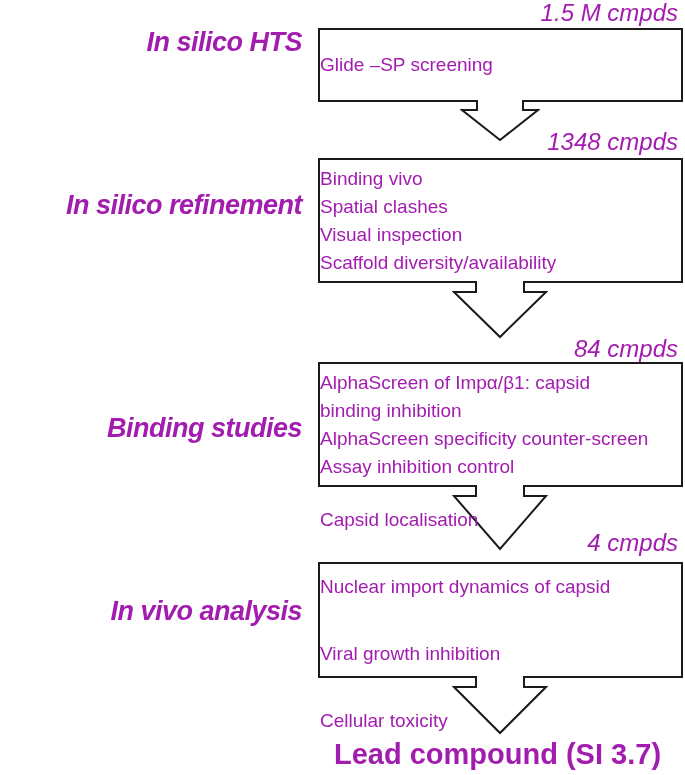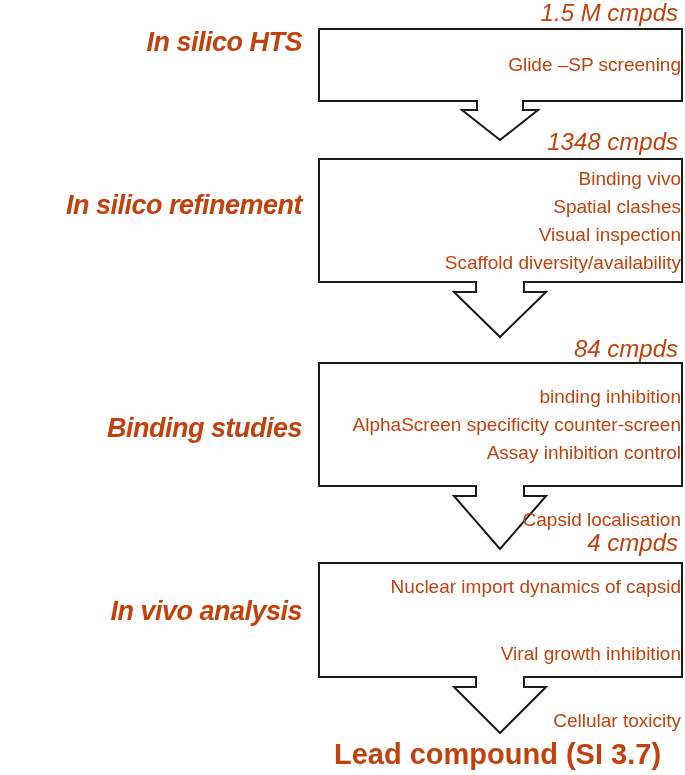--- a/index.html
+++ b/index.html
@@ -5,21 +5,21 @@
   html, body {
     margin: 0;
     padding: 0;
     background: #ffffff;
   }
   .canvas {
     position: relative;
     width: 685px;
     height: 775px;
     background: #ffffff;
-    color: #c2410c;
+    color: #a21caf;
     font-family: "Liberation Sans", sans-serif;
     overflow: hidden;
   }
   .stage-label {
     position: absolute;
     right: 383px;
     font-weight: bold;
     font-style: italic;
     font-size: 27px;
     line-height: 30px;
@@ -36,21 +36,21 @@
   }
   .box {
     position: absolute;
     left: 318px;
     width: 365px;
     box-sizing: border-box;
     border: 2px solid #1a1a1a;
     background: #ffffff;
     display: flex;
     flex-direction: column;
-    align-items: flex-end;
+    align-items: flex-start;
     justify-content: center;
     text-align: center;
     font-size: 19px;
   }
   .box .line {
     line-height: 28px;
     white-space: nowrap;
   }
   .box4 .line { line-height: 27px; }
   .arrow {
@@ -90,20 +90,21 @@
     <div class="line">Visual inspection</div>
     <div class="line">Scaffold diversity/availability</div>
   </div>
   <svg class="arrow" style="left:452px; top:281px;" width="96" height="60" viewBox="0 0 96 60">
     <path d="M24,0 L24,11 L2,11 L48,56 L94,11 L72,11 L72,0" fill="#ffffff" stroke="#1a1a1a" stroke-width="2" stroke-linejoin="miter"></path>
   </svg>
 
   <div class="count" style="top:336px;">84 cmpds</div>
   <div class="stage-label" style="top:413px;">Binding studies</div>
   <div class="box" style="top:362px; height:125px;">
+    <div class="line">AlphaScreen of Impα/β1: capsid</div>
     <div class="line">binding inhibition</div>
     <div class="line">AlphaScreen specificity counter-screen</div>
     <div class="line">Assay inhibition control</div>
   </div>
   <svg class="arrow" style="left:452px; top:485px;" width="96" height="68" viewBox="0 0 96 68">
     <path d="M24,0 L24,11 L2,11 L48,64 L94,11 L72,11 L72,0" fill="#ffffff" stroke="#1a1a1a" stroke-width="2" stroke-linejoin="miter"></path>
   </svg>
 
   <div class="count" style="top:530px;">4 cmpds</div>
   <div class="stage-label" style="top:596px;">In vivo analysis</div>

